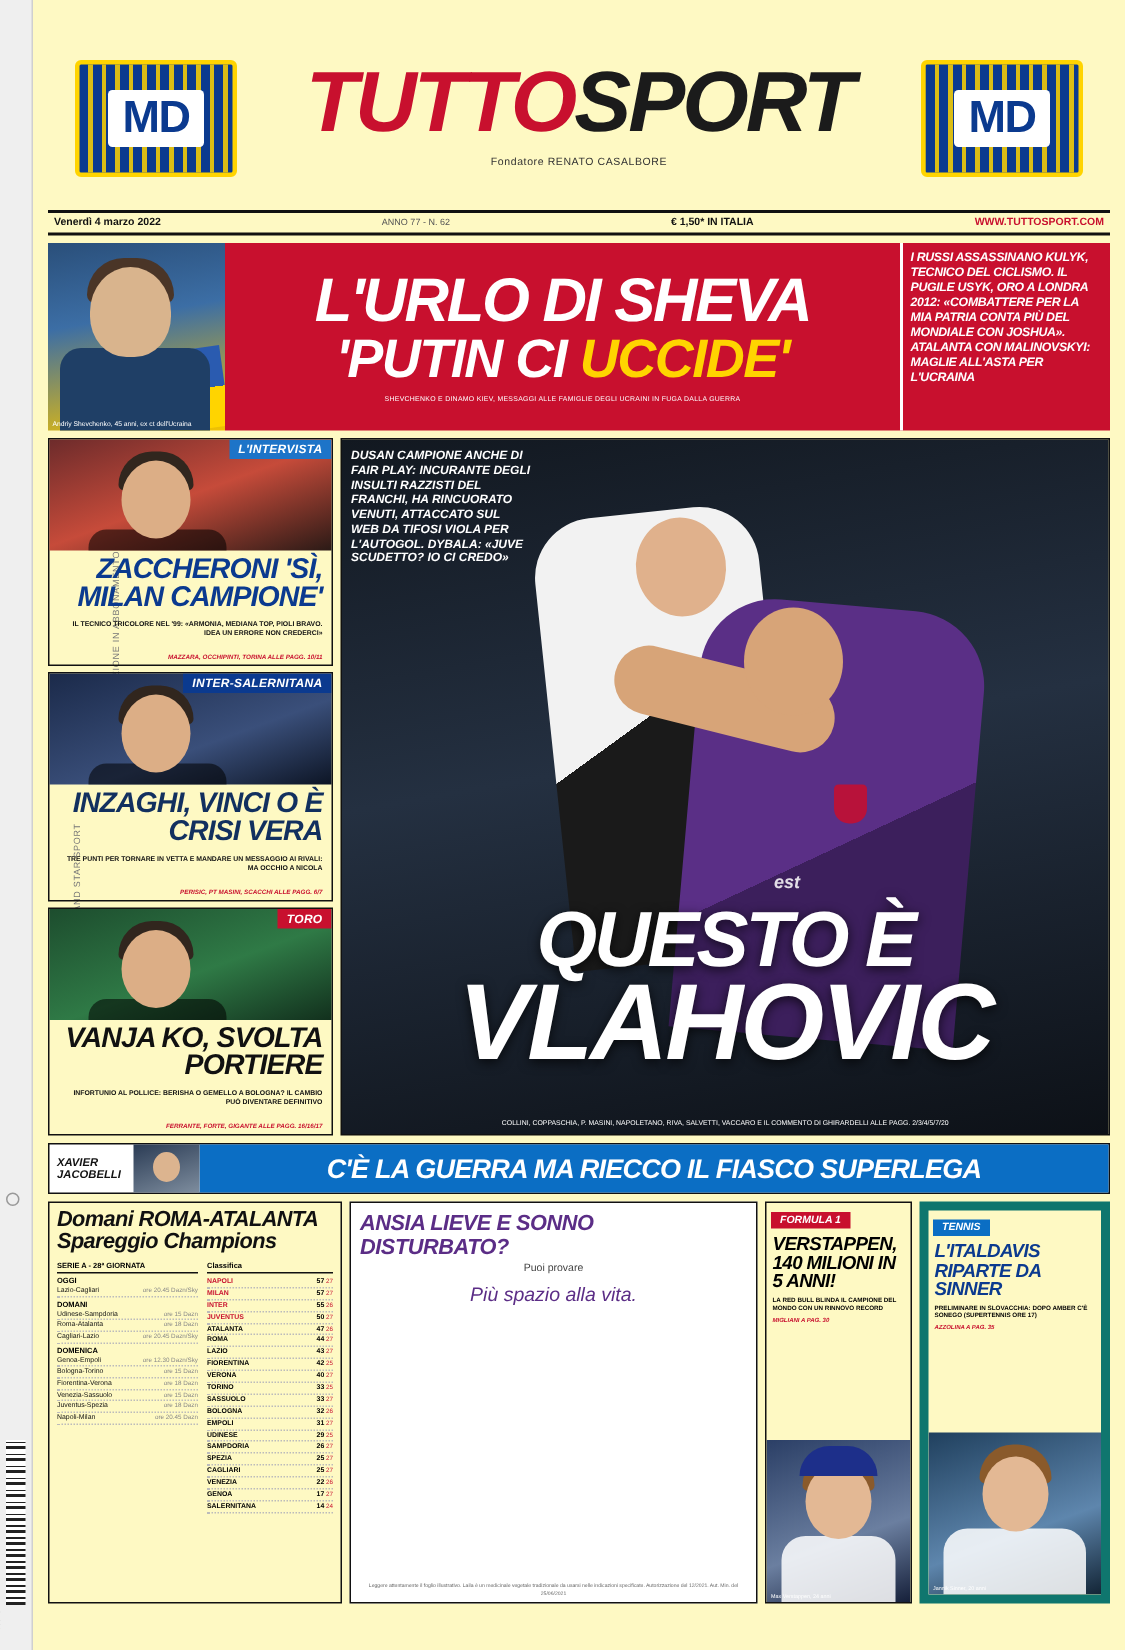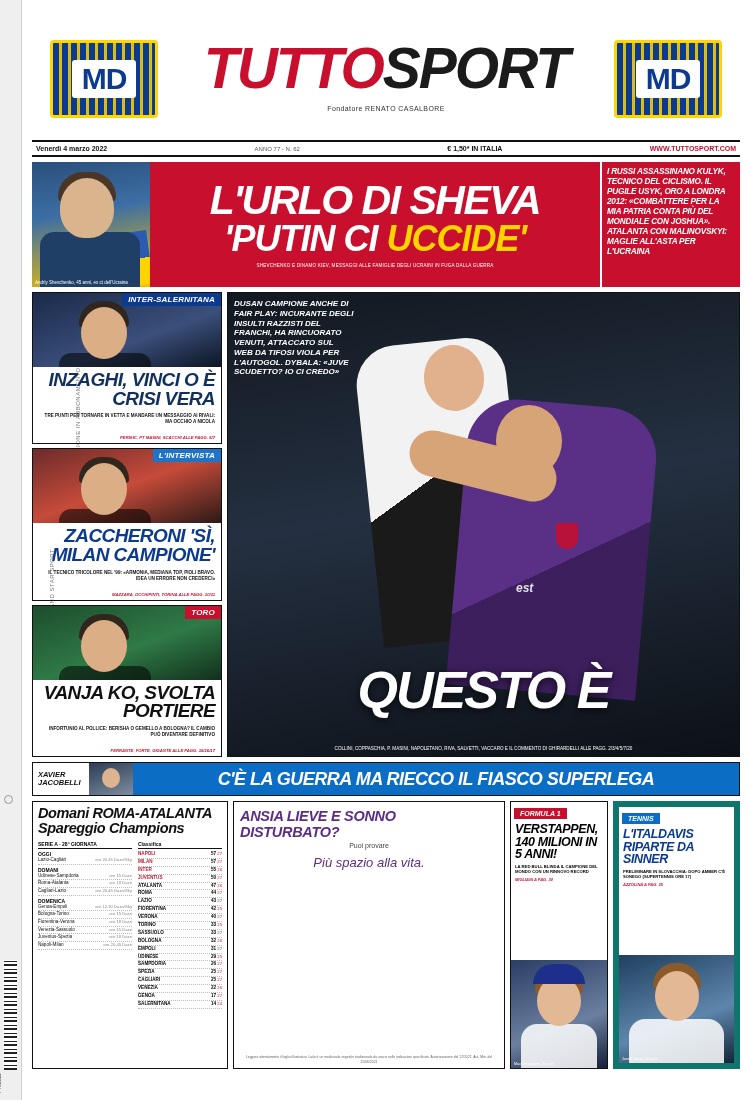--- a/index.html
+++ b/index.html
@@ -5,21 +5,21 @@
   * { box-sizing: border-box; margin: 0; padding: 0; }
   body {
     width: 750px; height: 1100px;
     background: #d8d8d8;
     font-family: "Liberation Sans", sans-serif;
     overflow: hidden;
   }
   .page {
     position: relative;
     width: 750px; height: 1100px;
-    background: #ffffff;
+    background: #fef9c3;
   }
   
   .left-strip {
     position: absolute; left: 0; top: 0; width: 22px; height: 1100px;
     background: #efefef; border-right: 1px solid #cfcfcf;
   }
   .left-strip .vtext {
     position: absolute; left: -22px; top: 400px; width: 200px;
     transform: rotate(-90deg); transform-origin: 50% 50%;
     font-size: 6px; color: #777; letter-spacing: .5px; text-align: center;
@@ -301,44 +301,44 @@
         <div class="tb-sub">SHEVCHENKO E DINAMO KIEV, MESSAGGI ALLE FAMIGLIE DEGLI UCRAINI IN FUGA DALLA GUERRA</div>
       </div>
       <div class="tb-right">I RUSSI ASSASSINANO KULYK, TECNICO DEL CICLISMO. IL PUGILE USYK, ORO A LONDRA 2012: «COMBATTERE PER LA MIA PATRIA CONTA PIÙ DEL MONDIALE CON JOSHUA». ATALANTA CON MALINOVSKYI: MAGLIE ALL'ASTA PER L'UCRAINA</div>
     </div>
 
     <div class="grid">
 
       <div class="col-left">
 
         <div class="teaser">
+          <div class="ph zac">
+            <div class="torso"></div>
+            <div class="hair2"></div>
+            <div class="face"></div>
+            <div class="tag ltblue">L'INTERVISTA</div>
+          </div>
+          <div class="body">
+            <h3 class="blue">ZACCHERONI 'SÌ, MILAN CAMPIONE'</h3>
+            <div class="sub">IL TECNICO TRICOLORE NEL '99: «ARMONIA, MEDIANA TOP, PIOLI BRAVO. IDEA UN ERRORE NON CREDERCI»</div>
+            <div class="ref">MAZZARA, OCCHIPINTI, TORINA ALLE PAGG. 10/11</div>
+          </div>
+        </div>
+
+        <div class="teaser">
           <div class="ph inzaghi">
             <div class="torso"></div>
             <div class="hair2"></div>
             <div class="face"></div>
             <div class="tag blue">INTER-SALERNITANA</div>
           </div>
           <div class="body">
             <h3 class="dkblue">INZAGHI, VINCI O È CRISI VERA</h3>
             <div class="sub">TRE PUNTI PER TORNARE IN VETTA E MANDARE UN MESSAGGIO AI RIVALI: MA OCCHIO A NICOLA</div>
             <div class="ref">PERISIC, PT MASINI, SCACCHI ALLE PAGG. 6/7</div>
-          </div>
-        </div>
-
-        <div class="teaser">
-          <div class="ph zac">
-            <div class="torso"></div>
-            <div class="hair2"></div>
-            <div class="face"></div>
-            <div class="tag ltblue">L'INTERVISTA</div>
-          </div>
-          <div class="body">
-            <h3 class="blue">ZACCHERONI 'SÌ, MILAN CAMPIONE'</h3>
-            <div class="sub">IL TECNICO TRICOLORE NEL '99: «ARMONIA, MEDIANA TOP, PIOLI BRAVO. IDEA UN ERRORE NON CREDERCI»</div>
-            <div class="ref">MAZZARA, OCCHIPINTI, TORINA ALLE PAGG. 10/11</div>
           </div>
         </div>
 
         <div class="teaser">
           <div class="ph toro">
             <div class="torso"></div>
             <div class="hair2"></div>
             <div class="face"></div>
             <div class="tag red">TORO</div>
           </div>
@@ -356,20 +356,21 @@
           <div class="mp-p1"></div>
           <div class="mp-p2"></div>
           <div class="mp-head1"></div>
           <div class="mp-arm"></div>
           <div class="mp-head2"></div>
           <div class="mp-badge"></div>
           <div class="mp-est">est</div>
           <div class="mp-text">DUSAN CAMPIONE ANCHE DI FAIR PLAY: INCURANTE DEGLI INSULTI RAZZISTI DEL FRANCHI, HA RINCUORATO VENUTI, ATTACCATO SUL WEB DA TIFOSI VIOLA PER L'AUTOGOL. DYBALA: «JUVE SCUDETTO? IO CI CREDO»</div>
           <div class="mp-title">
             <div class="l1">QUESTO È</div>
+            <div class="l2">VLAHOVIC</div>
           </div>
           <div class="mp-credit">COLLINI, COPPASCHIA, P. MASINI, NAPOLETANO, RIVA, SALVETTI, VACCARO E IL COMMENTO DI GHIRARDELLI ALLE PAGG. 2/3/4/5/7/20</div>
         </div>
       </div>
     </div>
 
     <div class="strip">
       <div class="name">XAVIER JACOBELLI</div>
       <div class="avatar">
           <div class="f"></div>

